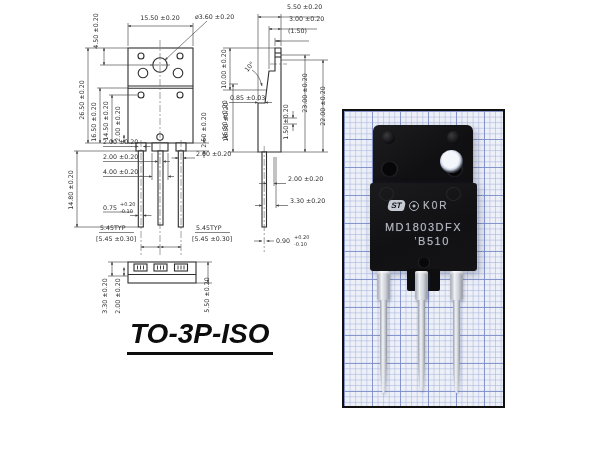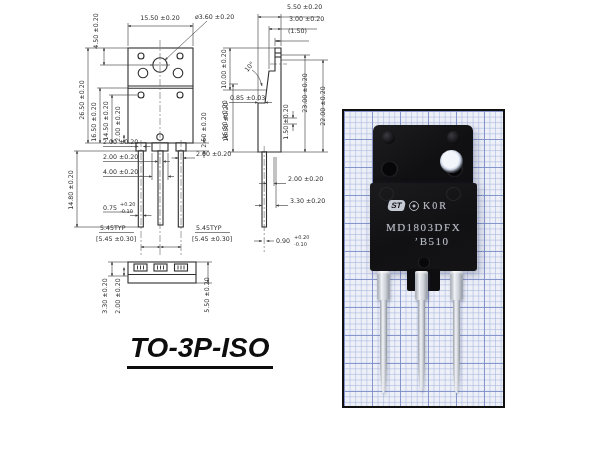--- a/index.html
+++ b/index.html
@@ -12,21 +12,21 @@
   #drawing-wrap svg{display:block;}
   .ol{stroke:#2e2e2e;stroke-width:1.1;fill:#ffffff;}
   .ol2{stroke:#2e2e2e;stroke-width:1.1;fill:none;}
   .thin{stroke:#3c3c3c;stroke-width:.65;fill:none;}
   .dim{stroke:#444;stroke-width:.65;fill:none;}
   .cl{stroke:#555;stroke-width:.55;fill:none;stroke-dasharray:7 2 2 2;}
   .hatch{stroke:#2e2e2e;stroke-width:.9;fill:none;}
   #dim-layer text{fill:#2d2d2d;font-family:"DejaVu Sans",sans-serif;}
   
   #pkg-title{
-    position:absolute;left:127px;top:332px;
+    position:absolute;left:127px;top:318px;
     font-family:"Liberation Sans",sans-serif;
     font-style:italic;font-weight:bold;font-size:28px;color:#0d0d0d;
     letter-spacing:0px;padding:0 3px 2px 3px;border-bottom:3px solid #0d0d0d;
   }
   
   #photo{
     position:absolute;left:342px;top:109px;width:159px;height:295px;
     border:2px solid #101010;
     background:
       linear-gradient(to right, rgba(123,139,199,.85) 1px, transparent 1px) 0 0/28px 28px,
@@ -59,21 +59,21 @@
   .ej-ring.e1{left:9px;top:4px;} .ej-ring.e2{left:76px;top:4px;}
   .mark1{display:flex;align-items:center;gap:4px;margin:17px 0 0 18px;}
   .st-logo{
     display:inline-block;width:17px;height:11px;line-height:11px;text-align:center;
     background:#c7cbd4;color:#15151a;font-size:8px;font-weight:bold;
     font-family:"Liberation Sans",sans-serif;
     transform:skewX(-14deg);border-radius:2px 5px 2px 5px;
   }
   .ring-sym{display:inline-block;width:8px;height:8px;border:1.5px solid #b3b7c0;border-radius:50%;
     background:radial-gradient(circle,#b3b7c0 25%,transparent 30%);}
-  .mark-txt{font-family:Liberation Serif, serif;color:#b6bac2;
+  .mark-txt{font-family:Liberation Sans, sans-serif;color:#b6bac2;
     text-shadow:0 0 1px rgba(185,190,200,.45);}
   .mark1 .mark-txt{font-size:10px;letter-spacing:2px;}
   .mark2{font-size:11px;letter-spacing:1.5px;text-align:center;margin-top:10px;}
   .mark3{font-size:11px;letter-spacing:1.5px;text-align:center;margin-top:2px;padding-left:17px;}
   .body-dimple{position:absolute;left:48px;bottom:3px;width:12px;height:11px;border-radius:50%;
     background:radial-gradient(circle,#08080a 55%,#2c2c32 75%,#101013 85%);}
   .center-stub{position:absolute;left:63px;top:158px;width:33px;height:22px;
     background:#0e0e11;border-radius:2px;}
   .lead{position:absolute;top:160px;}
   .lead .shoulder{

